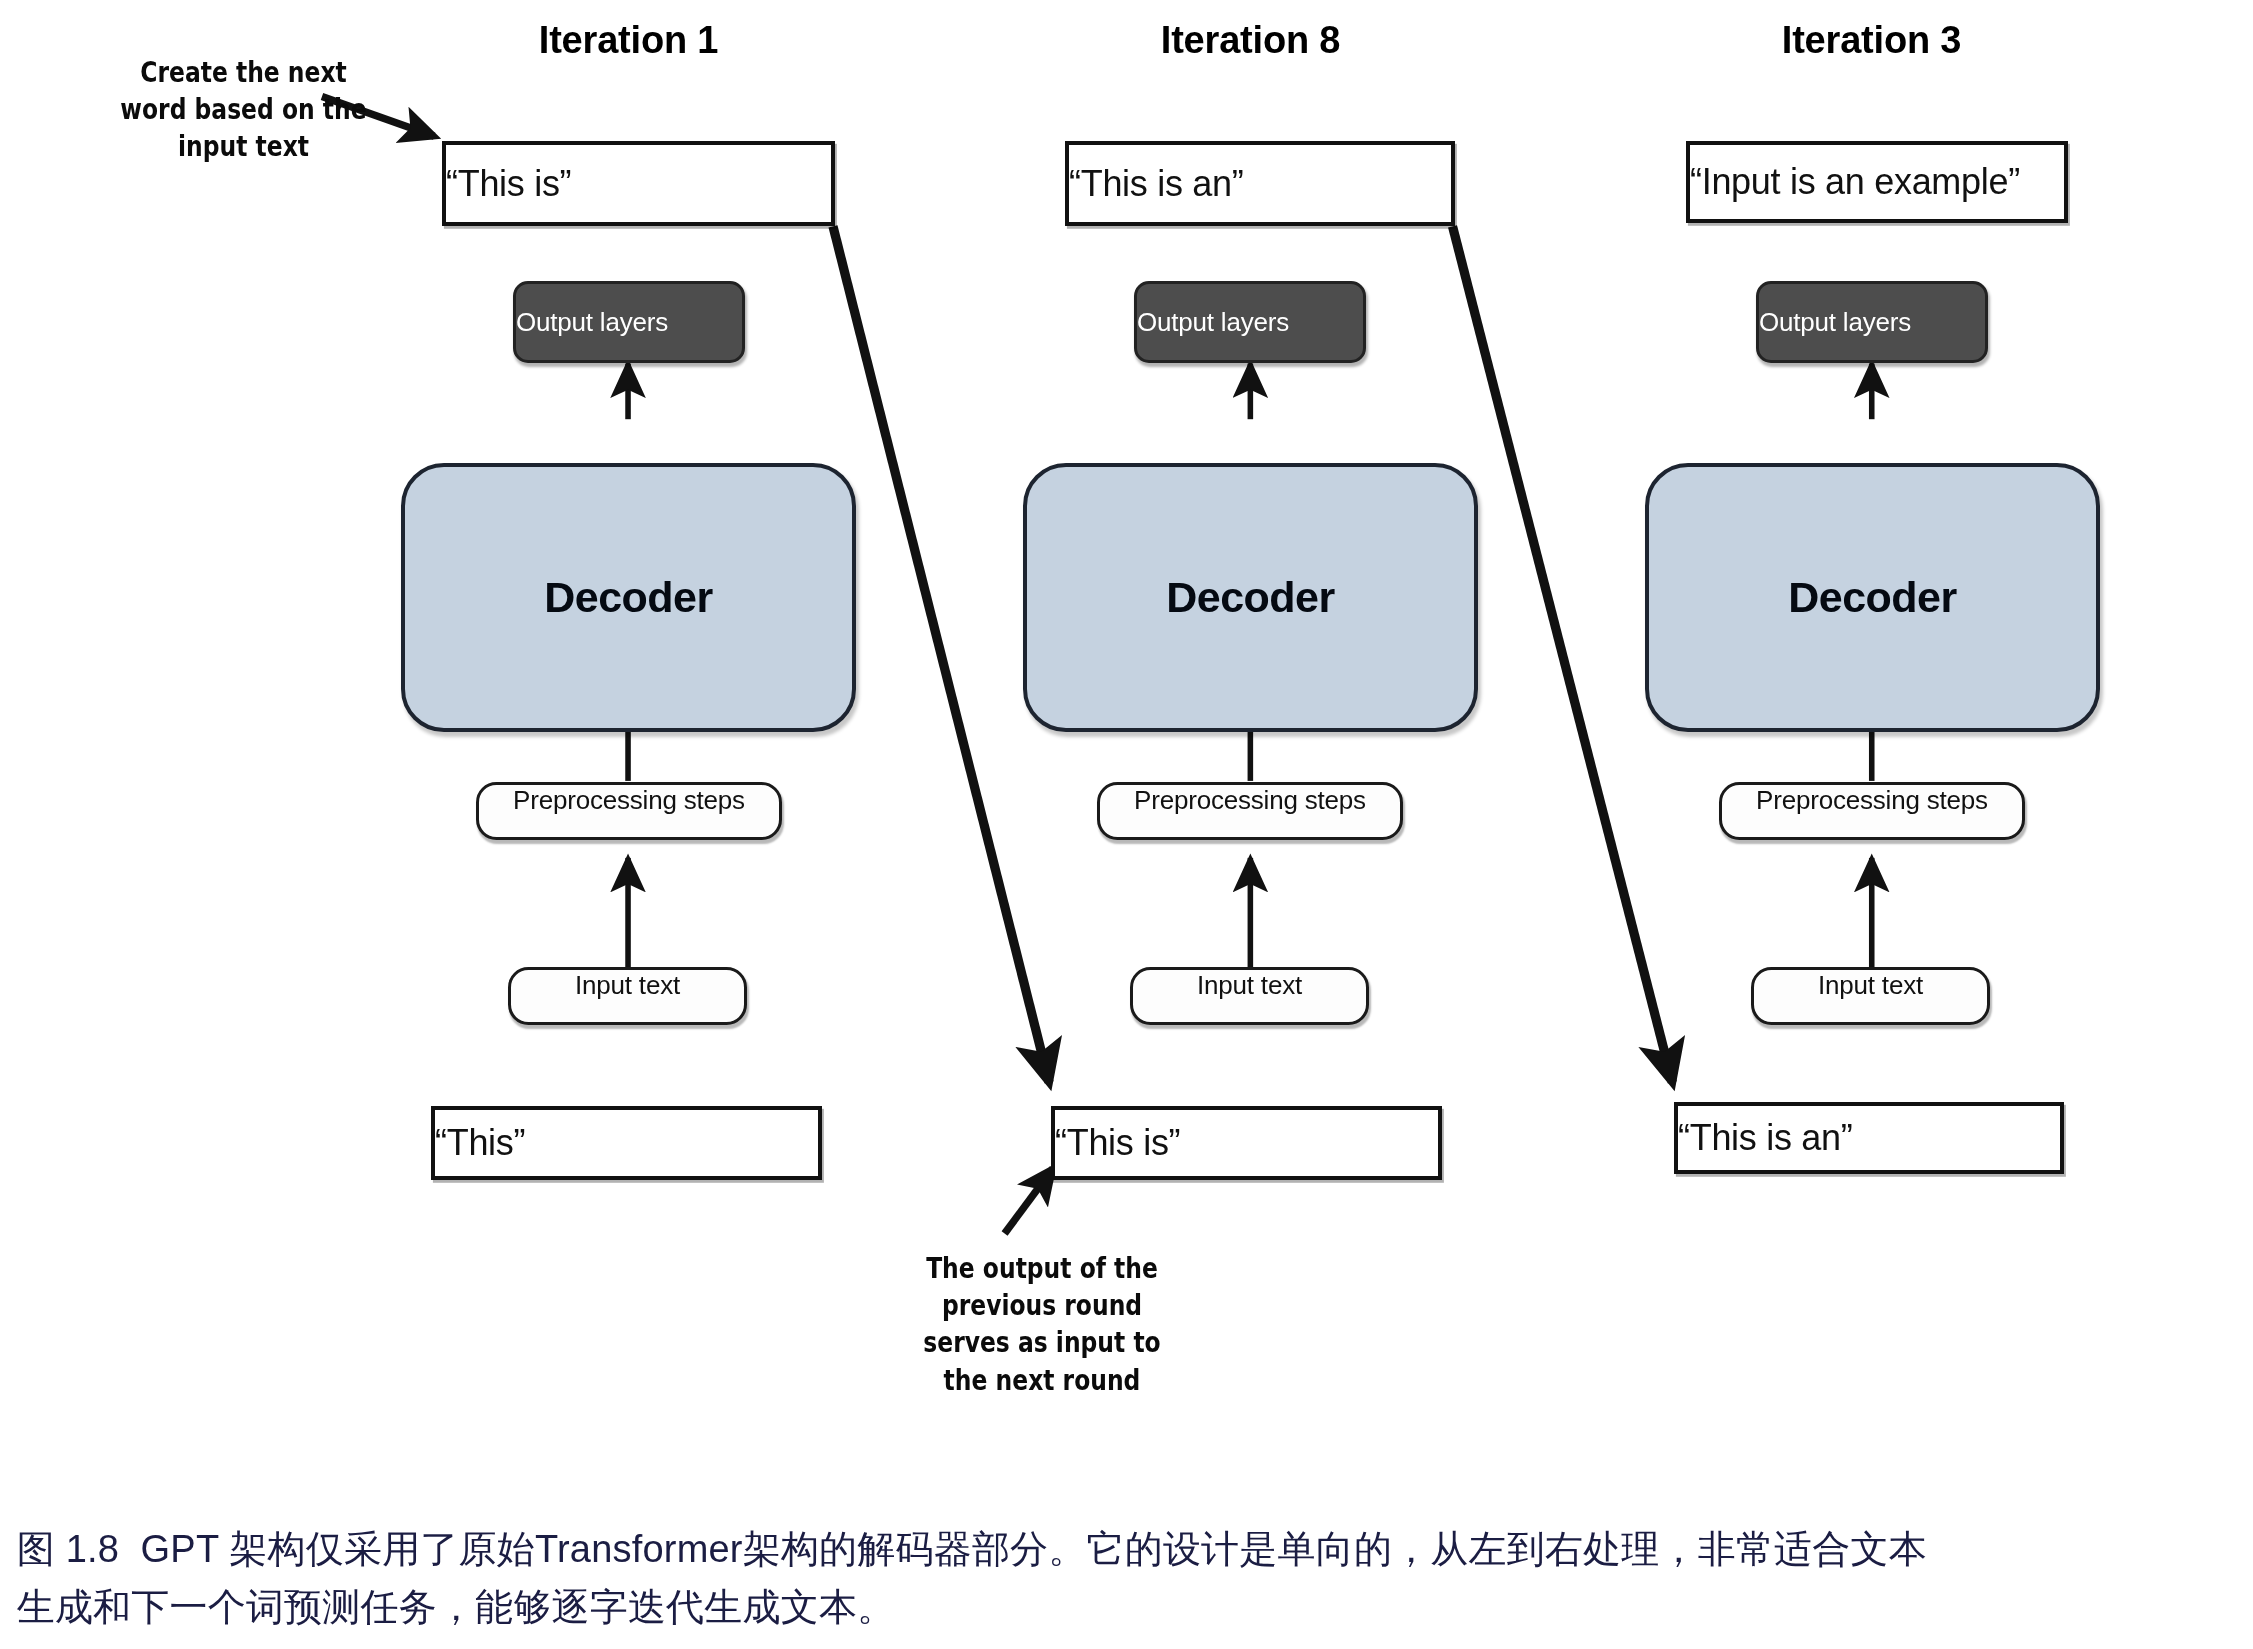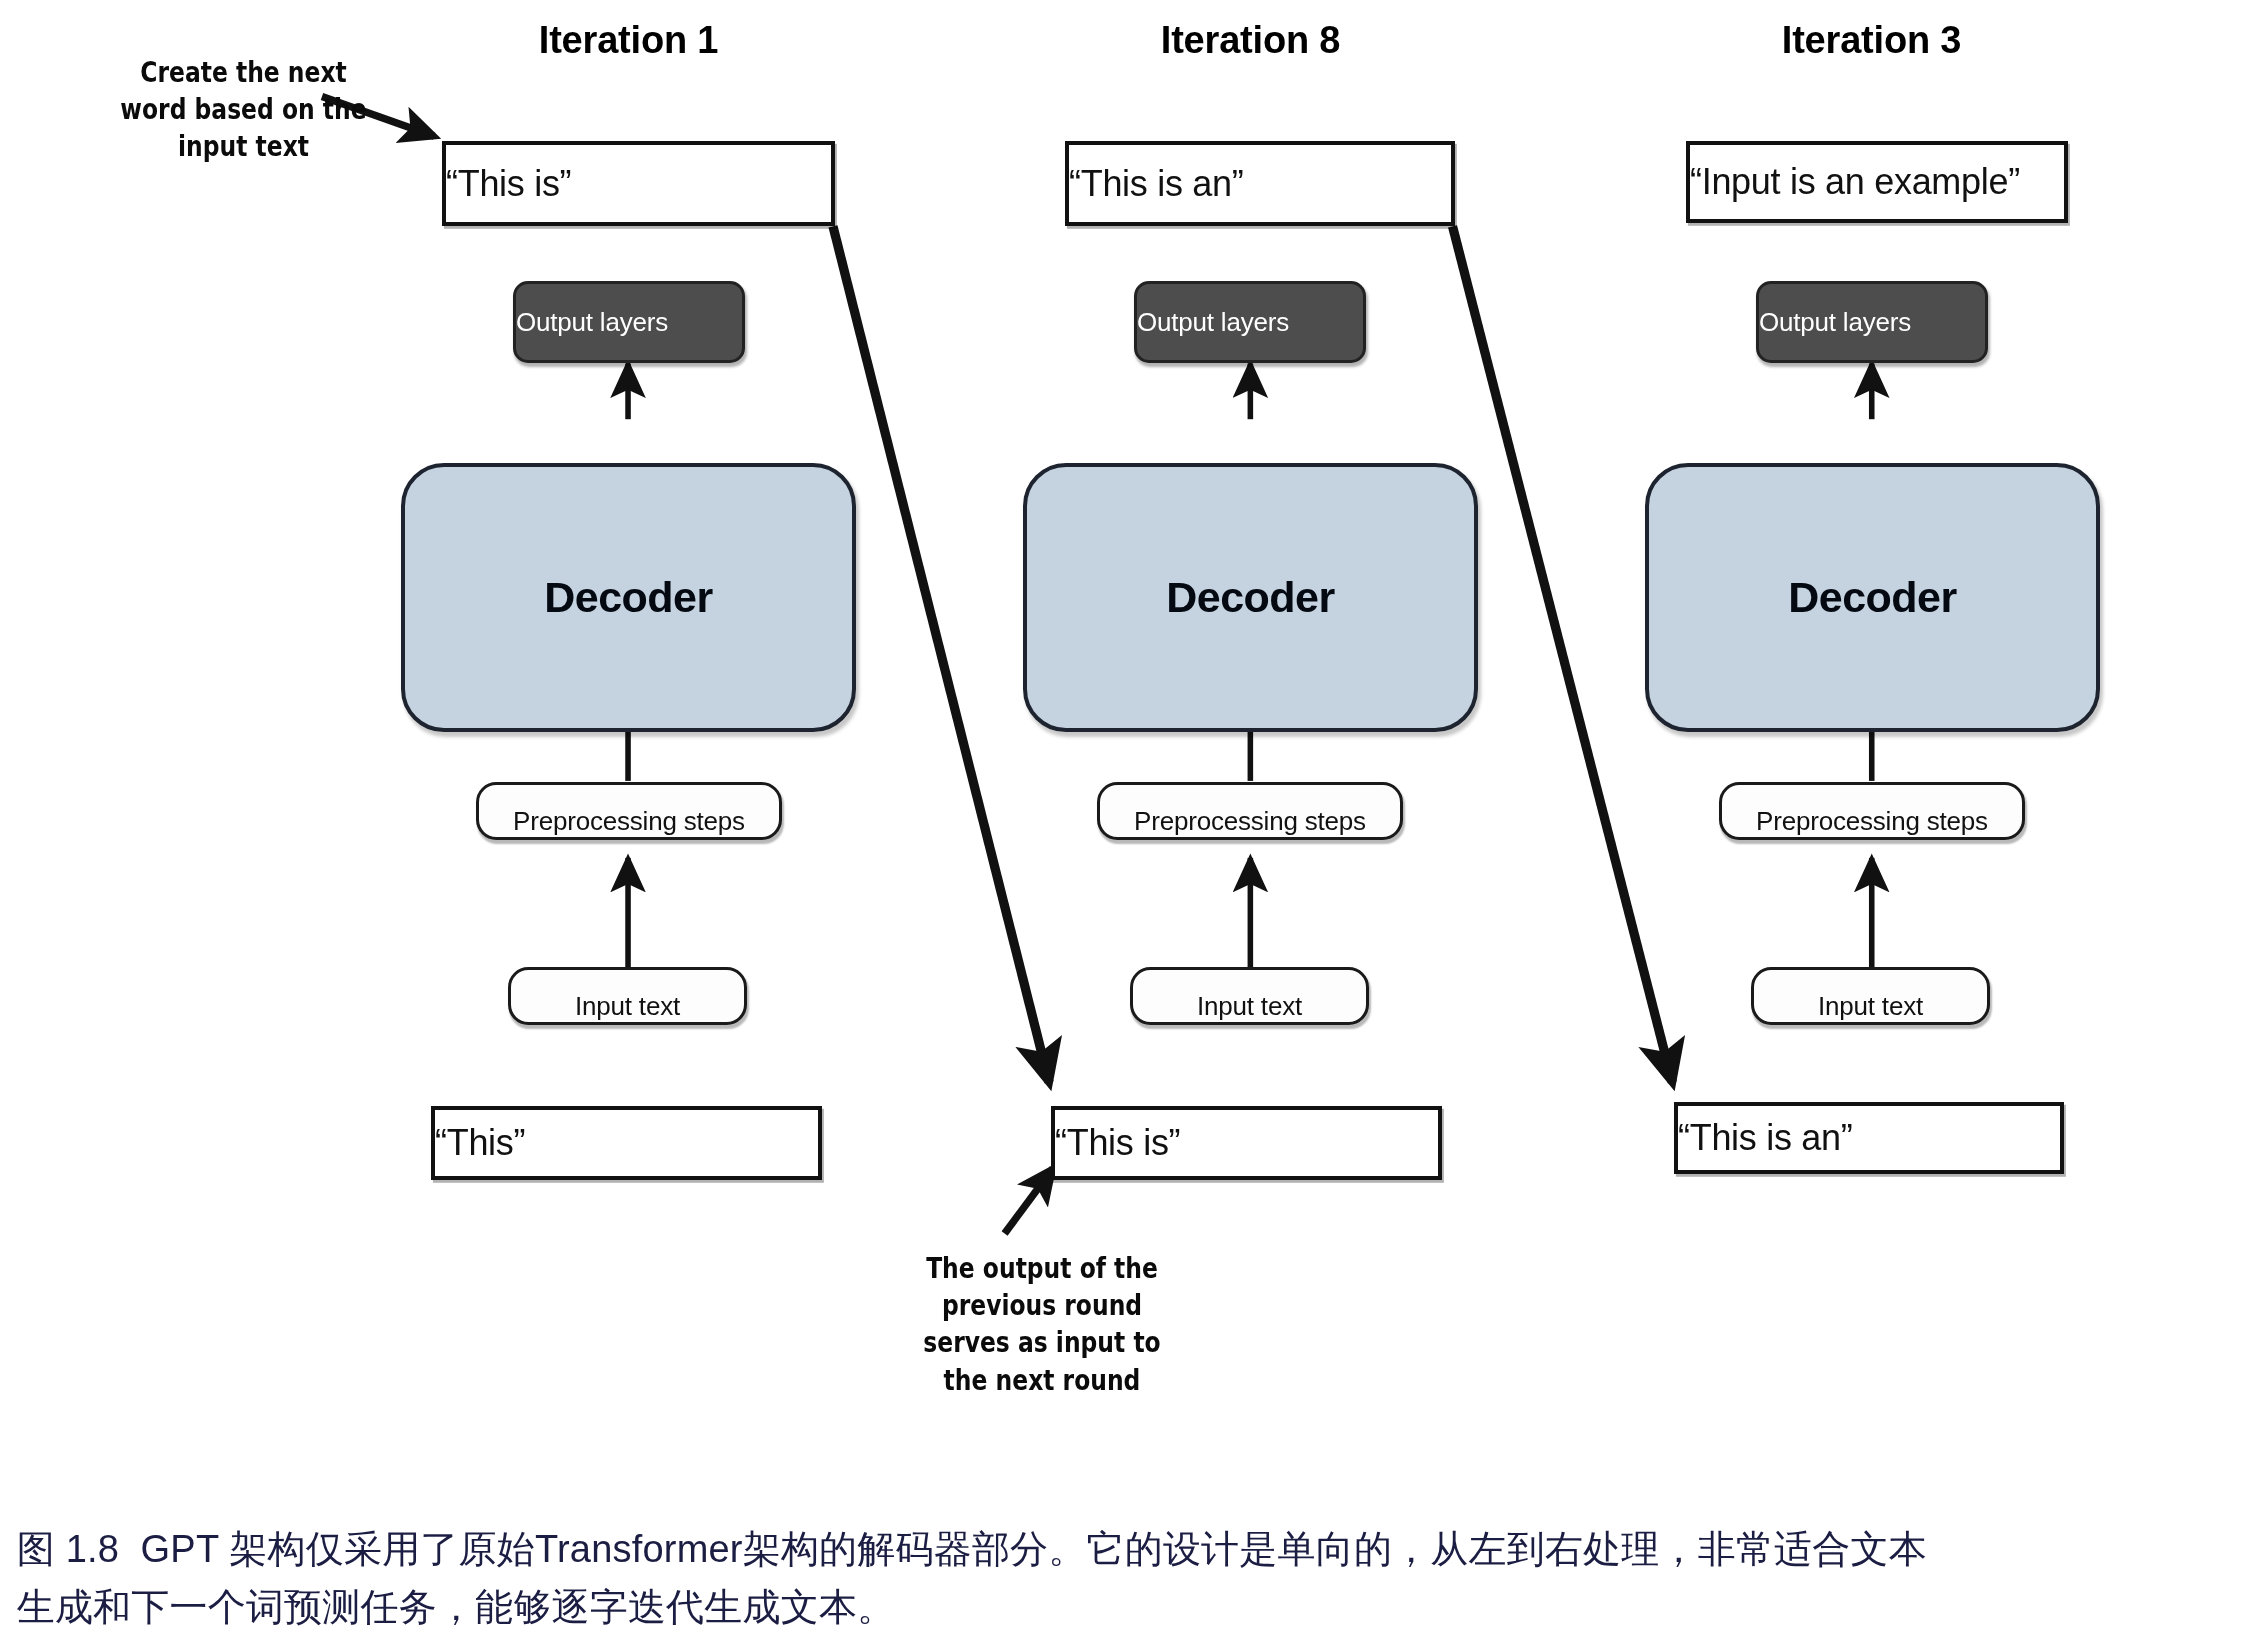--- a/index.html
+++ b/index.html
@@ -90,21 +90,21 @@
   }
 
   
   .pill {
     position: absolute;
     background: #fdfdfd;
     border: 3.7px solid #1a1a1a;
     border-radius: 20.4px;
     box-sizing: border-box;
     display: flex;
-    align-items: flex-end;
+    align-items: flex-start;
     justify-content: center;
     box-shadow: 1.9px 3.7px 1.9px rgba(0,0,0,0.28);
   }
   .pill > span {
     font-size: 26px;
     color: #111;
     white-space: nowrap;
     letter-spacing: -0.2px;
   }
 

